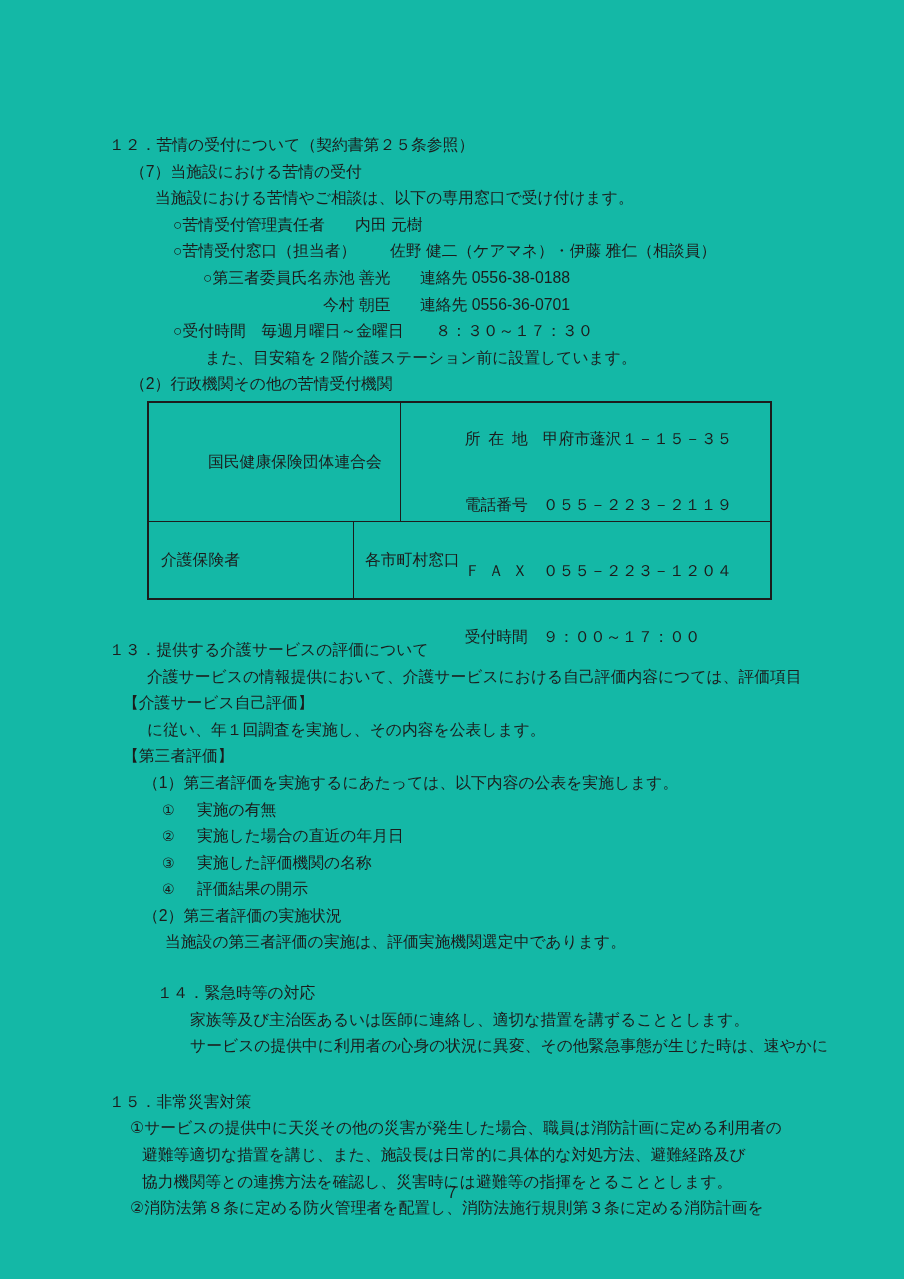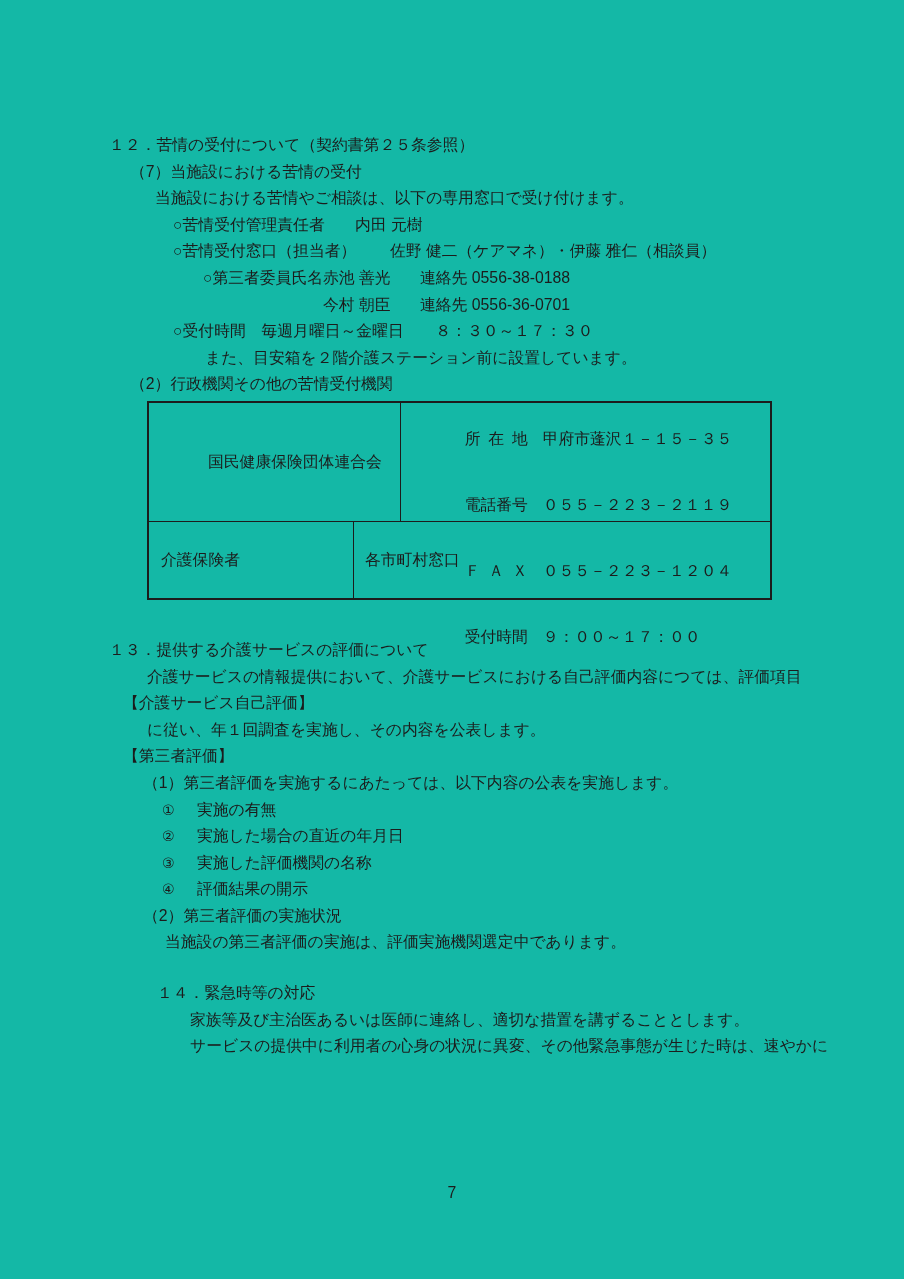--- a/index.html
+++ b/index.html
@@ -176,18 +176,25 @@
     <div class="line i-sub13">（2）第三者評価の実施状況</div>
     <div class="line i-body13b">当施設の第三者評価の実施は、評価実施機関選定中であります。</div>
   </section>
 
   <section class="sec-14">
     <div class="line">１４．緊急時等の対応</div>
     <div class="line i-body14">家族等及び主治医あるいは医師に連絡し、適切な措置を講ずることとします。</div>
     <div class="line i-body14">サービスの提供中に利用者の心身の状況に異変、その他緊急事態が生じた時は、速やかに</div>
   </section>
 
+  <section class="sec-15">
+    <div class="line">１５．非常災害対策</div>
+    <div class="line i-marker15">①サービスの提供中に天災その他の災害が発生した場合、職員は消防計画に定める利用者の</div>
+    <div class="line i-body15">避難等適切な措置を講じ、また、施設長は日常的に具体的な対処方法、避難経路及び</div>
+    <div class="line i-body15">協力機関等との連携方法を確認し、災害時には避難等の指揮をとることとします。</div>
+    <div class="line i-marker15">②消防法第８条に定める防火管理者を配置し、消防法施行規則第３条に定める消防計画を</div>
+  </section>
 
   <div class="footer">
     <span>7</span>
   </div>
 
 </div>
 
 </body></html>

